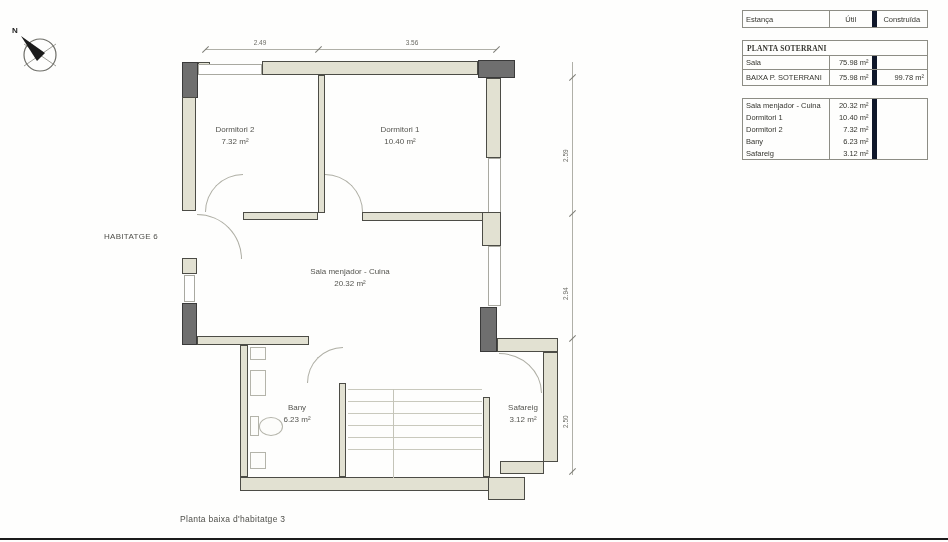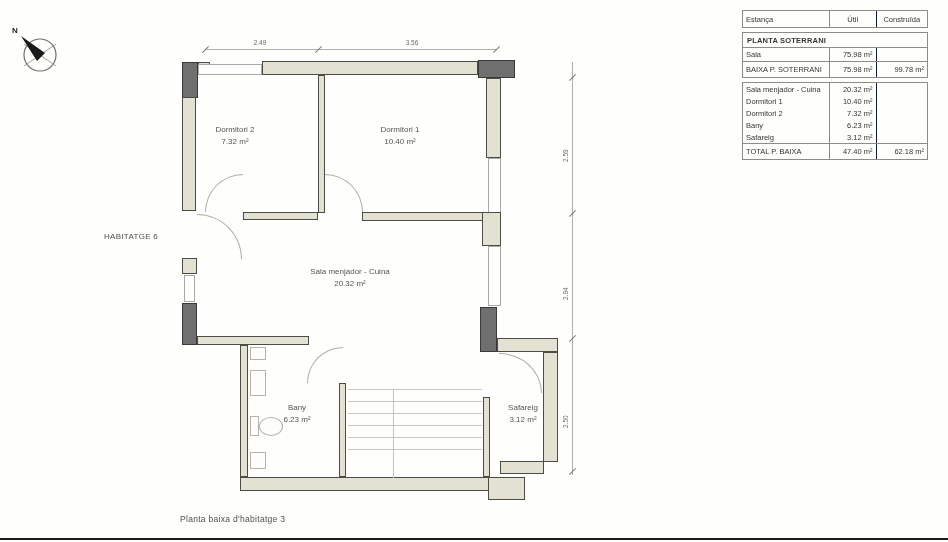--- a/index.html
+++ b/index.html
@@ -17,31 +17,31 @@
   .fixture{position:absolute;box-sizing:border-box;border:1px solid #b4b4aa;background:#fdfdfb;}
   
   .room-label{position:absolute;text-align:center;font-size:8px;line-height:12px;color:#555550;}
   .small-label{position:absolute;font-size:8px;color:#4f4f4a;letter-spacing:.3px;}
   .dim-line{position:absolute;background:#b0b0a8;}
   .dtick{position:absolute;width:9px;height:1px;background:#7d7d76;transform:rotate(-45deg);}
   .dim-label{position:absolute;font-size:6.5px;color:#6a6a64;text-align:center;}
   .vdim{position:absolute;font-size:6.5px;color:#6a6a64;writing-mode:vertical-rl;transform:rotate(180deg);}
   
   .table{position:absolute;left:742px;top:10px;width:186px;font-size:7.5px;color:#35352f;}
-  .t-block{border:1px solid #8d8d85;margin-bottom:4px;background:#fefefd;}
+  .t-block{border:1px solid #8d8d85;margin-bottom:12px;background:#fefefd;}
   .t-row{display:flex;align-items:center;min-height:13px;}
   .t-title{border-bottom:1px solid #8d8d85;min-height:14px;font-weight:bold;letter-spacing:.2px;}
   .t-total{border-top:1px solid #8d8d85;min-height:15px;}
   .t-head .t-row{min-height:16px;}
   .c{box-sizing:border-box;padding:0 3px;}
   .c1{width:88px;border-right:1px solid #8d8d85;align-self:stretch;display:flex;align-items:center;}
-  .c2{width:47px;border-right:1px solid #0f172a;align-self:stretch;display:flex;align-items:center;justify-content:flex-end;}
+  .c2{width:47px;border-right:5px solid #0f172a;align-self:stretch;display:flex;align-items:center;justify-content:flex-end;}
   .c3{width:51px;align-self:stretch;display:flex;align-items:center;justify-content:flex-end;}
   .cc{justify-content:center;}
-  .cfull{width:100%;padding:0 4px;}
+  .cfull{width:100%;padding:0 4px;font-family:Liberation Serif, serif;}
   .scan-line{position:absolute;left:0;top:538px;width:948px;height:2px;background:#1c1c1c;}
 </style>
 </head>
 <body>
 
 <div id="sheet">
 
   <svg class="abs" style="left:8px;top:24px;" width="56" height="56">
     <circle cx="32" cy="31" r="16" fill="none" stroke="#6e6e68" stroke-width="1.2"></circle>
     <line x1="16" y1="20" x2="48" y2="42" stroke="#85857e" stroke-width="0.8"></line>
@@ -182,23 +182,18 @@
       <div class="t-row" style="min-height:12px;">
         <div class="c c1">Bany</div>
         <div class="c c2">6.23 m²</div>
         <div class="c c3"></div>
       </div>
       <div class="t-row" style="min-height:12px;">
         <div class="c c1">Safareig</div>
         <div class="c c2">3.12 m²</div>
         <div class="c c3"></div>
       </div>
-      <div class="t-row t-total">
-        <div class="c c1">TOTAL P. BAIXA</div>
-        <div class="c c2">47.40 m²</div>
-        <div class="c c3">62.18 m²</div>
-      </div>
     </div>
 
   </div>
 
   <div class="scan-line"></div>
 </div>
 
 </body></html>

